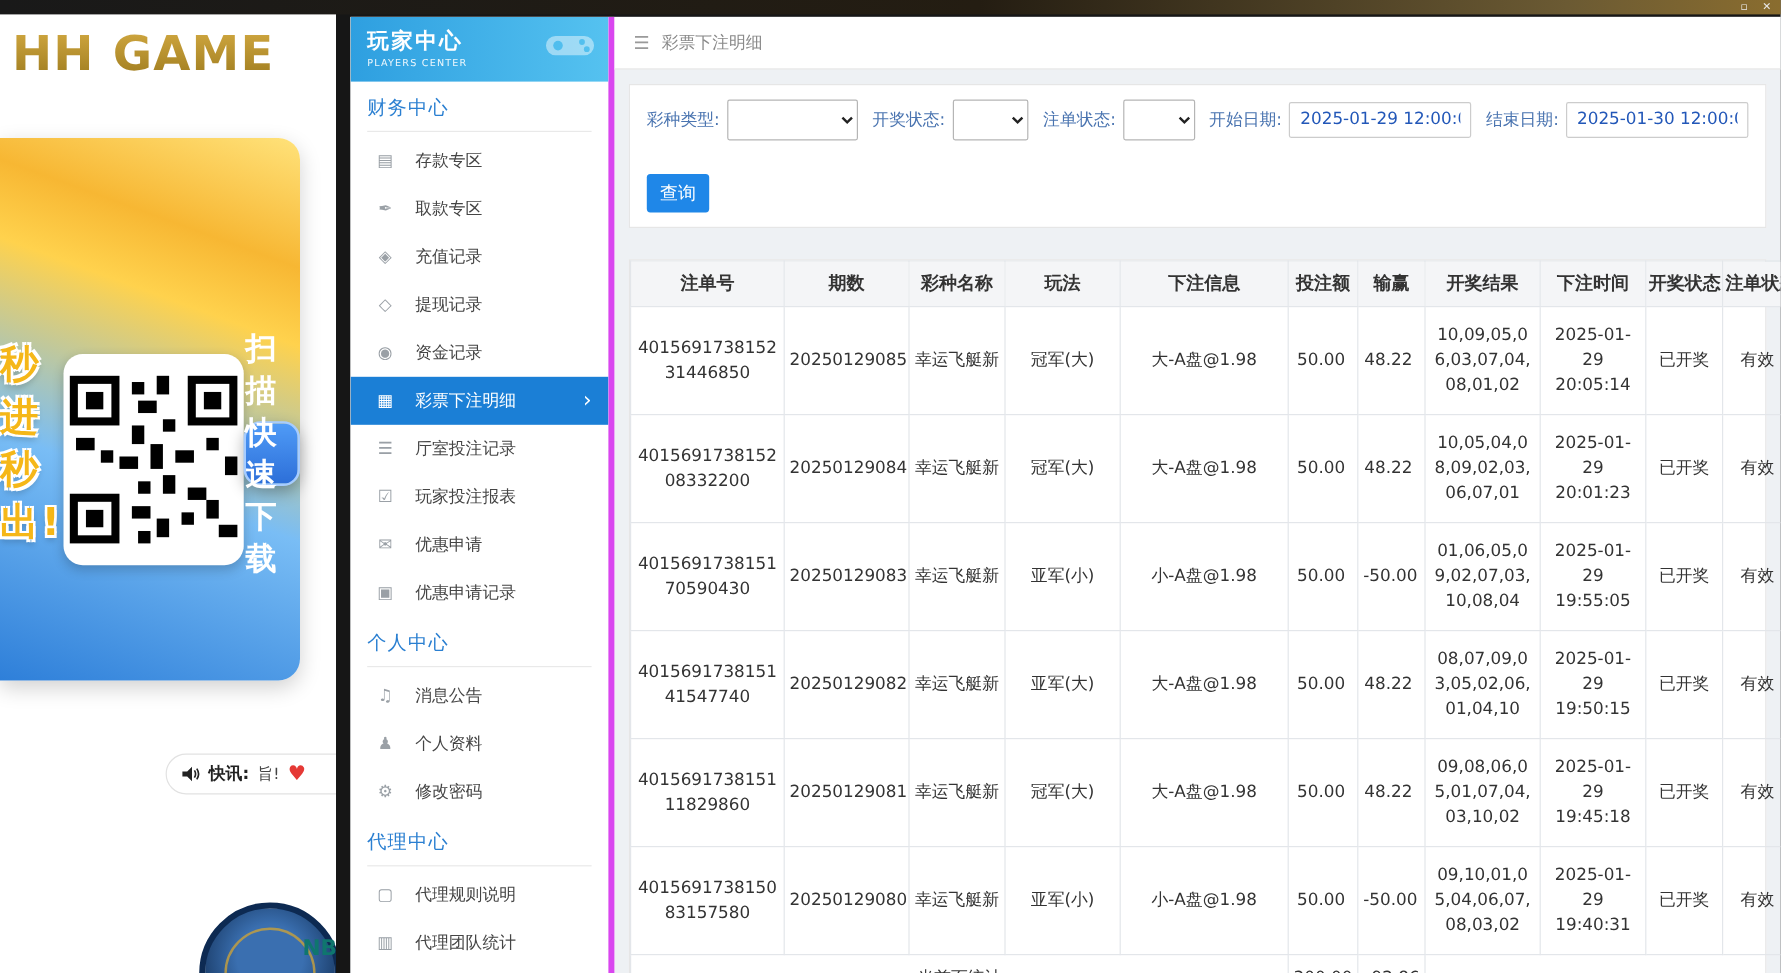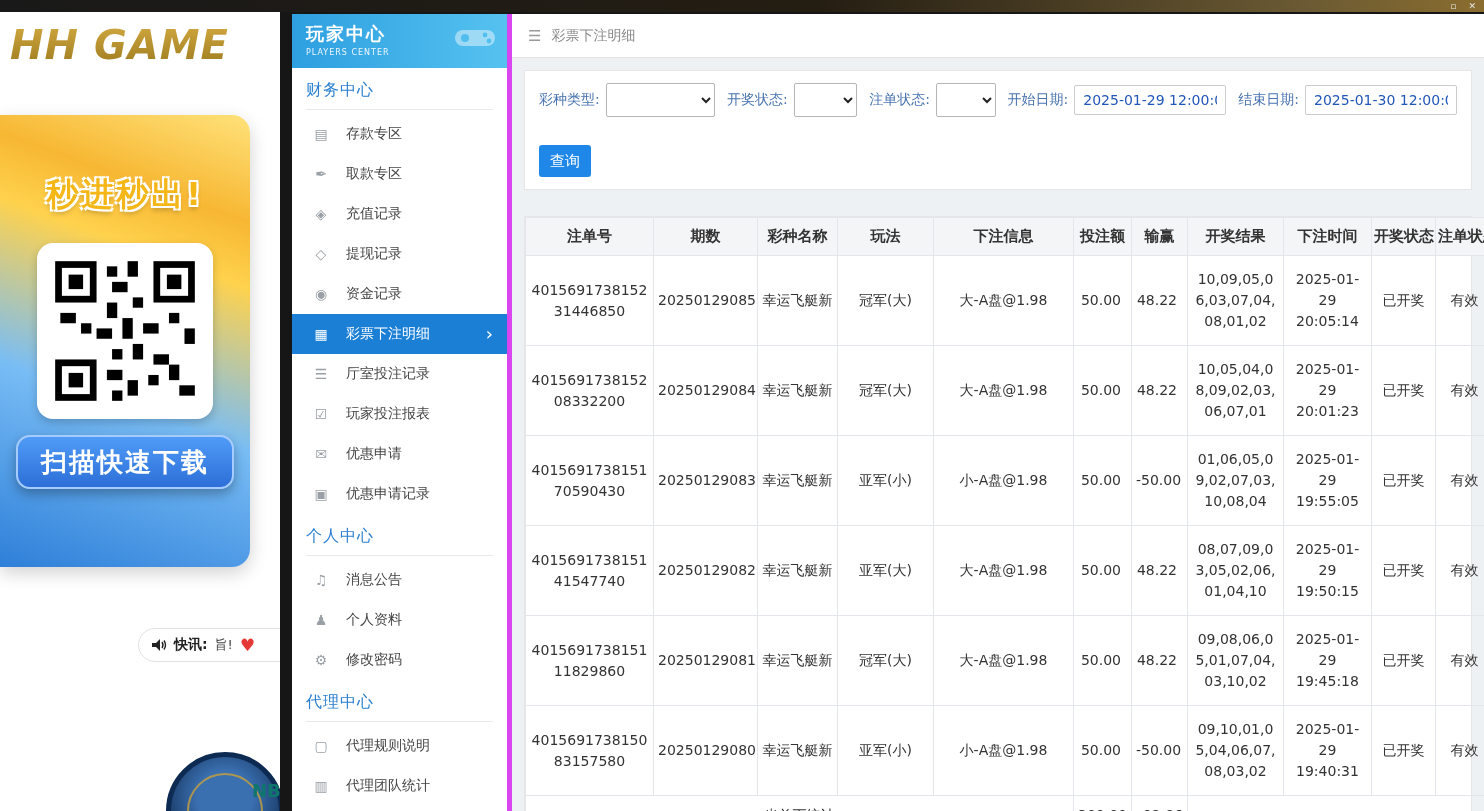--- a/index.html
+++ b/index.html
@@ -7,26 +7,26 @@
   body { font-family:"DejaVu Sans","Liberation Sans",sans-serif; background:#fff; position:relative; }
 
   
   .top-strip { position:absolute; left:0; top:0; width:1484px; height:12px; z-index:60;
     background:linear-gradient(90deg,#191919 0%,#241d12 55%,#6b5a33 88%,#8a6d2f 100%);
     display:flex; justify-content:flex-end; align-items:center; gap:12px; padding-right:8px; }
   .win-ctrl { color:#e8e8e8; font-size:9px; line-height:1; cursor:default; }
 
   
   .left-page { position:absolute; left:0; top:0; width:280px; height:811px; background:#fff; overflow:hidden; }
-  .logo { padding:22px 8px 0 10px; font-size:40px; font-weight:bold; font-style:italic; letter-spacing:1px;
+  .logo { padding:22px 8px 0 10px; font-size:40px; font-weight:bold; letter-spacing:1px;
     background:linear-gradient(180deg,#ecd08a 0%,#c9a13b 45%,#9c7a1e 100%);
     -webkit-background-clip:text; background-clip:text; color:transparent; white-space:nowrap; }
   .promo-card { position:absolute; left:0; top:115px; width:250px; height:452px; border-radius:0 18px 18px 0;
     background:linear-gradient(200deg,#ffe27a 0%,#f7b733 20%,#ffd24d 32%,#79bdf5 62%,#2e7fd9 100%);
-    display:flex; flex-direction:column; align-items:center; padding-top:58px; box-shadow:0 6px 18px rgba(0,0,0,.18); }
+    display:flex; align-items:center; padding-top:58px; box-shadow:0 6px 18px rgba(0,0,0,.18); }
   .promo-headline { font-size:32px; font-weight:900; letter-spacing:3px; color:#f5b718;
     text-shadow:-2px -2px 0 #fff,2px -2px 0 #fff,-2px 2px 0 #fff,2px 2px 0 #fff,0 4px 5px rgba(0,0,0,.25); }
   .qr-box { margin-top:26px; width:176px; height:176px; background:#fff; border-radius:16px;
     display:flex; align-items:center; justify-content:center; box-shadow:0 4px 10px rgba(0,0,0,.2); }
   .download-pill { margin-top:16px; width:218px; height:54px; border-radius:14px;
     background:linear-gradient(180deg,#4f9bf7,#2d6fd8); border:2px solid #a6ccff;
     color:#fff; font-size:26px; font-weight:bold; letter-spacing:2px;
     display:flex; align-items:center; justify-content:center; box-shadow:0 5px 12px rgba(0,0,0,.3); }
   .ticker { position:absolute; left:138px; top:628px; width:200px; height:34px; border:1px solid #e2e2e2;
     border-radius:17px; background:#fff; display:flex; align-items:center; gap:7px; padding:12px 12px; }

